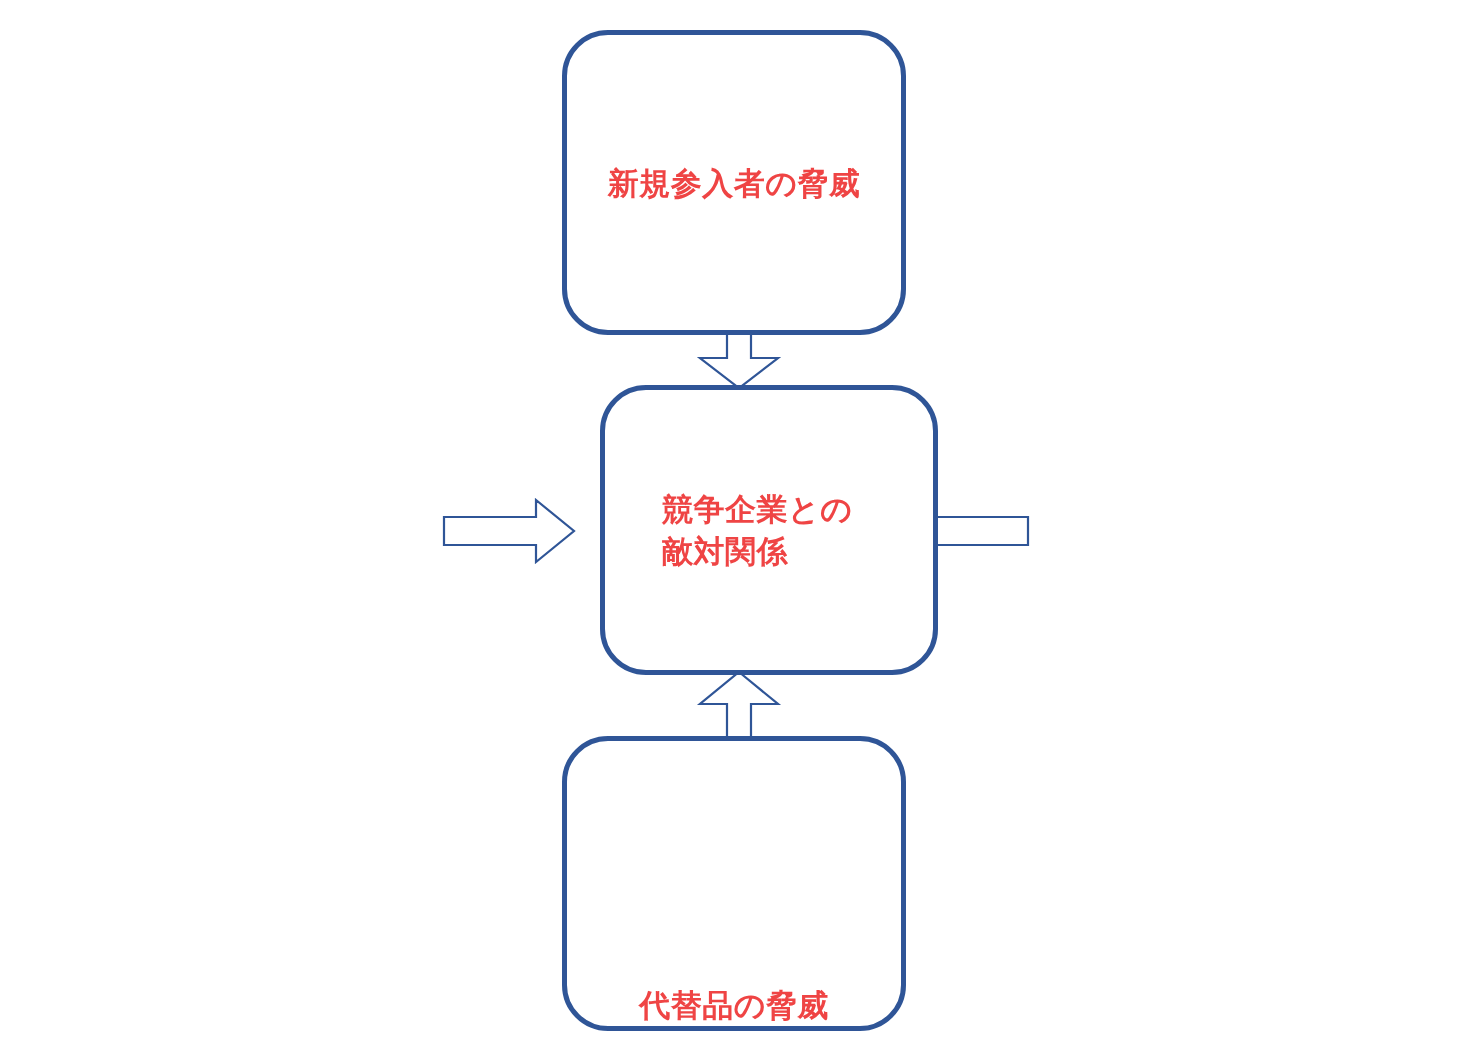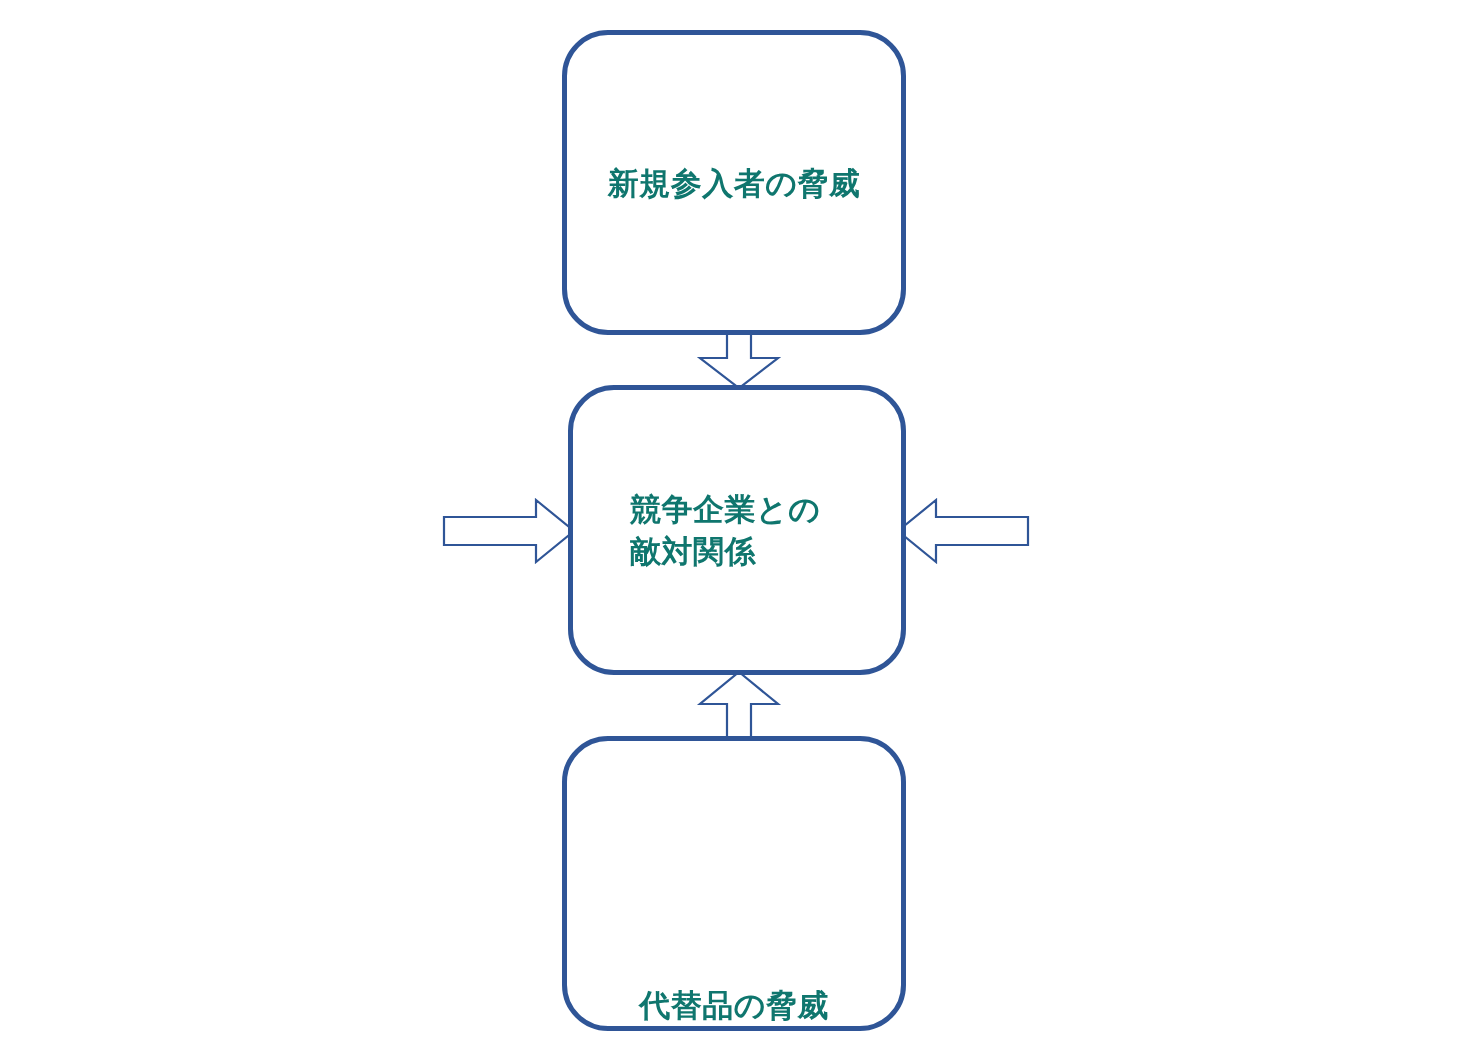--- a/index.html
+++ b/index.html
@@ -26,39 +26,39 @@
     border-radius: 46px;
     display: flex;
     align-items: center;
     z-index: 2;
   }
   .node-label {
     font-family: "DejaVu Sans", "Liberation Sans", sans-serif;
     font-weight: bold;
     font-size: 31px;
     line-height: 42px;
-    color: #0f766e;
+    color: #ef4444;
     white-space: pre-line;
     letter-spacing: 0.5px;
   }
   
   #node-new-entrants {
     left: 562px;  top: 30px;   width: 344px; height: 305px;
     justify-content: center;
   }
   #node-new-entrants .node-label { text-align: center; }
 
   #node-suppliers {
     left: 103px;  top: 385px;  width: 344px; height: 288px;
     justify-content: center;
   }
   #node-suppliers .node-label { text-align: center; }
 
   #node-rivalry {
-    left: 568px;  top: 385px;  width: 338px; height: 290px;
+    left: 600px;  top: 385px;  width: 338px; height: 290px;
     justify-content: flex-start;
     padding-left: 57px;
   }
   #node-rivalry .node-label { text-align: left; }
 
   #node-buyers {
     left: 1022px; top: 385px;  width: 344px; height: 288px;
     justify-content: center;
   }
   #node-buyers .node-label { text-align: center; }

